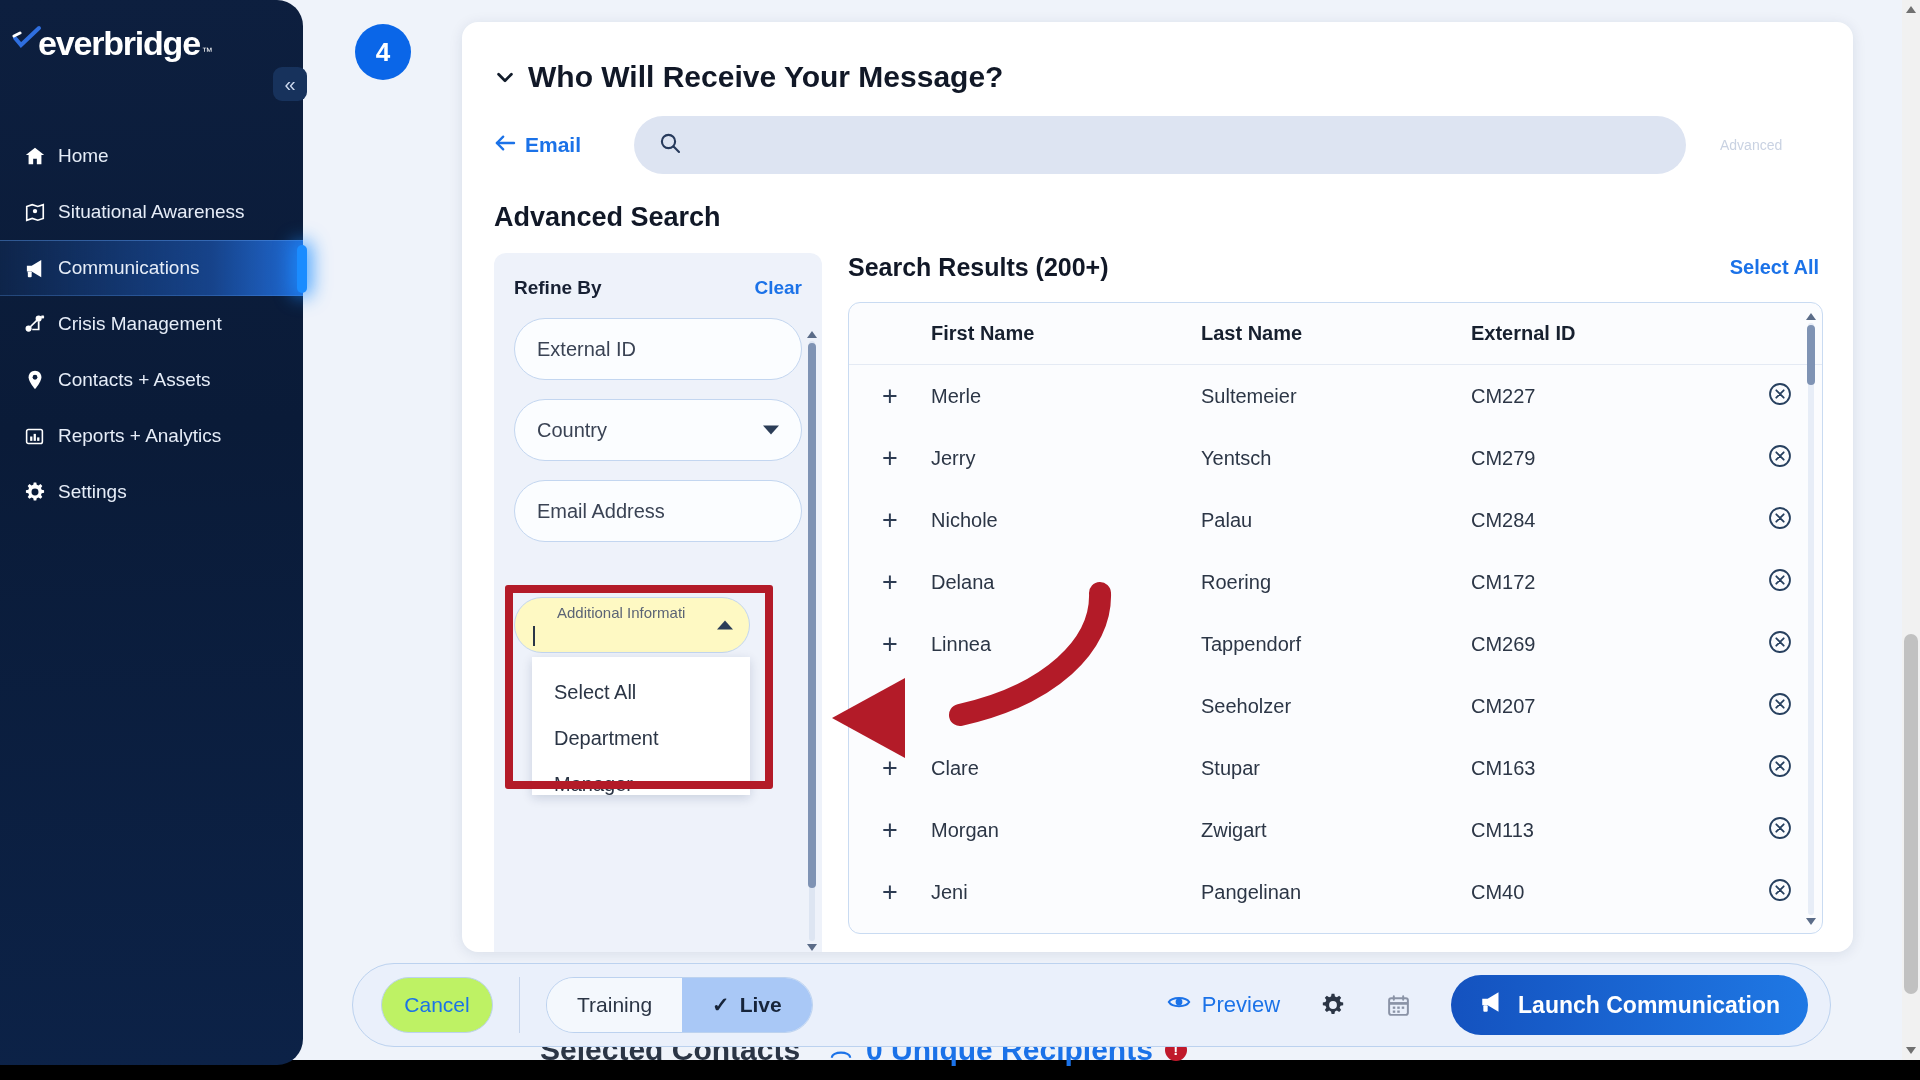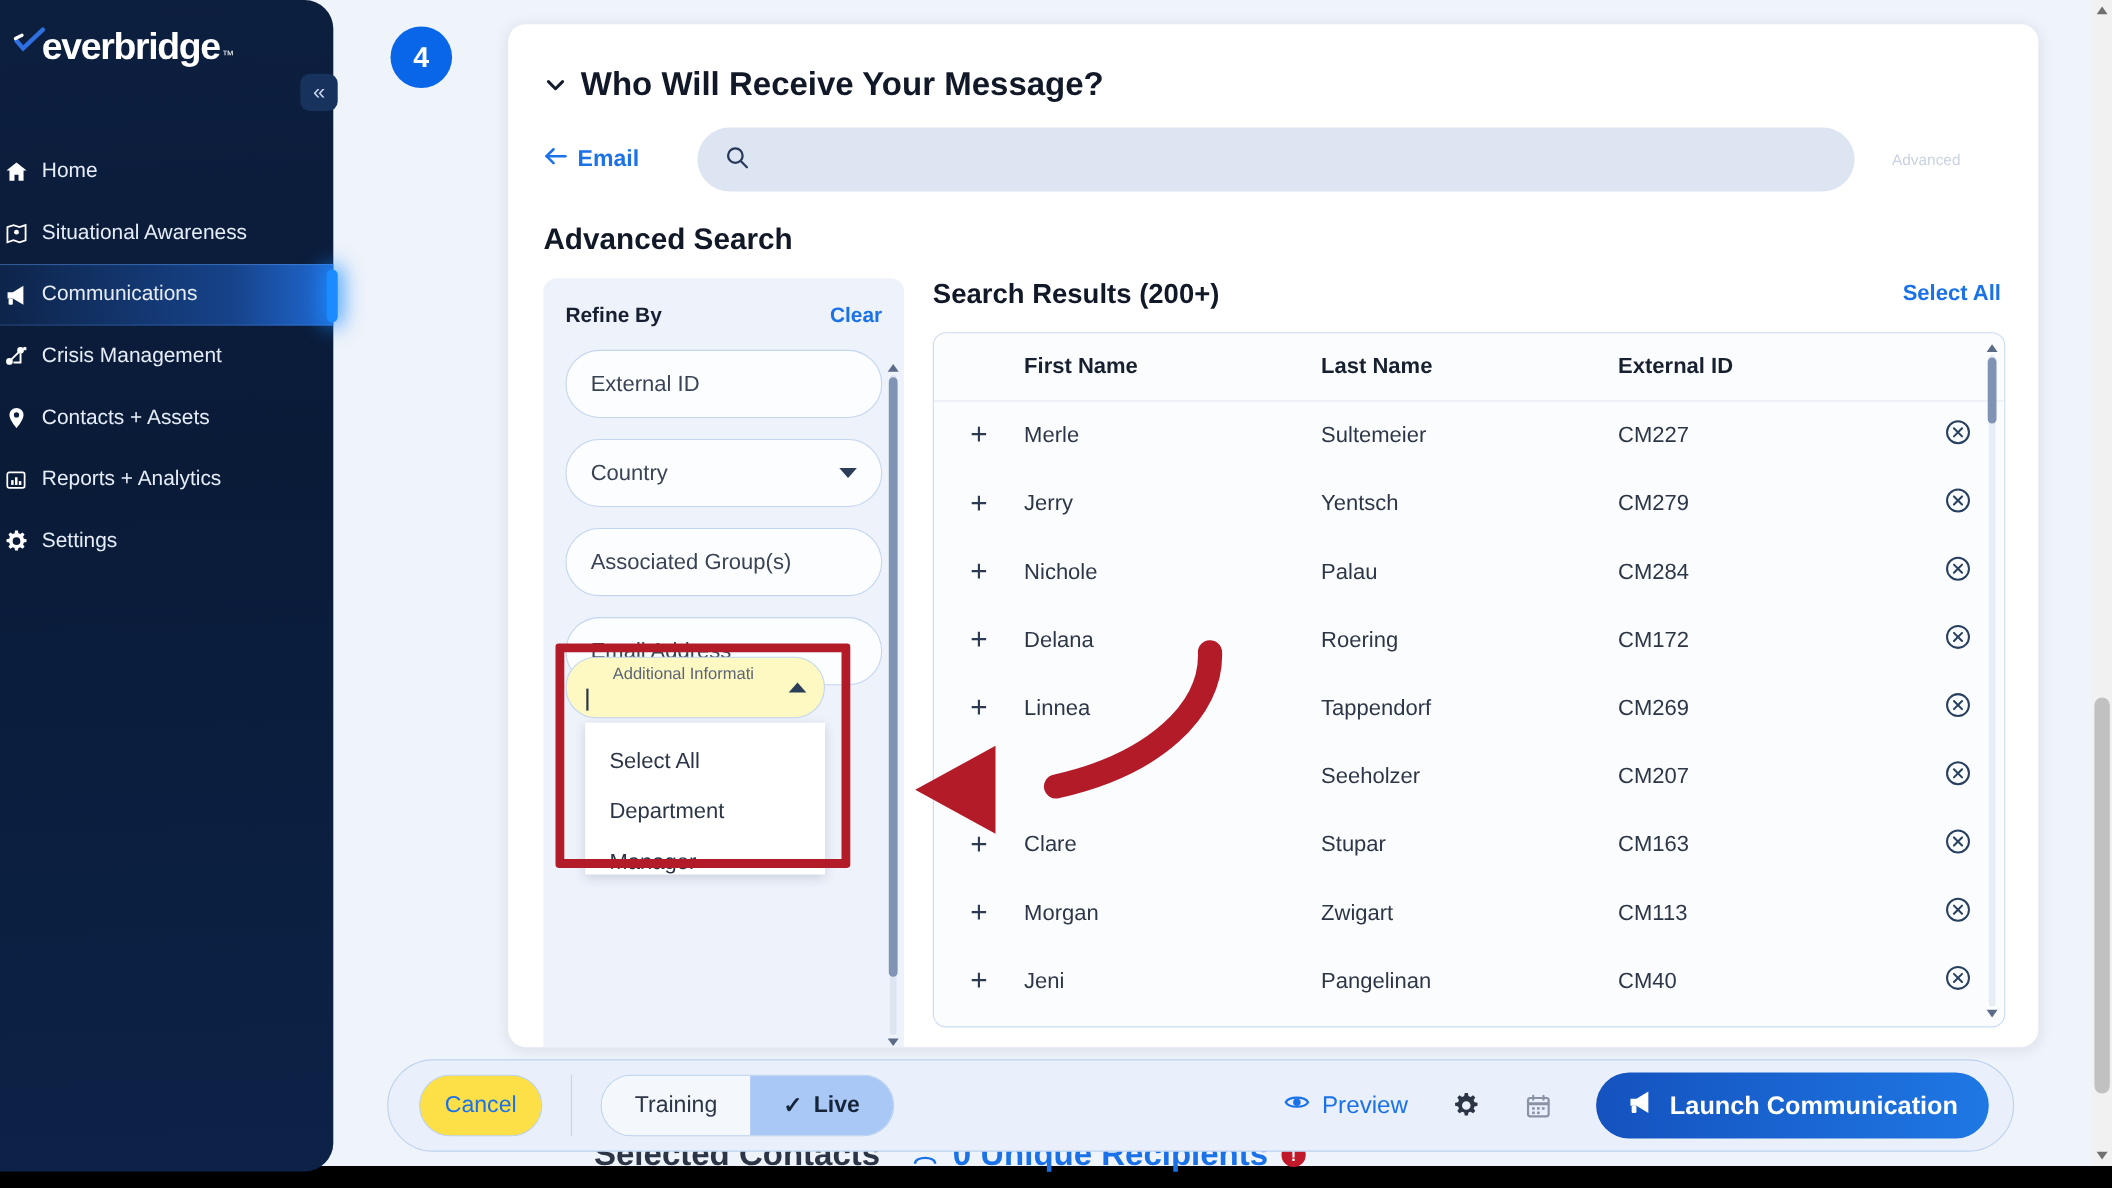--- a/index.html
+++ b/index.html
@@ -39,21 +39,21 @@
     background: #17325c;
     color: #cdd9ee; font-size: 20px;
     display: flex; align-items: center; justify-content: center;
     cursor: pointer; z-index: 31;
   }
 
   .nav { position: absolute; left: 0; top: 128px; width: 303px; }
   .nav-item {
     position: relative;
     display: flex; align-items: center;
-    height: 56px; padding-left: 4px;
+    height: 56px; padding-left: 24px;
     color: #e6edf8; font-size: 19px; cursor: pointer;
   }
   .nav-item .nav-ico {
     width: 34px; height: 22px; display: flex; align-items: center;
     justify-content: flex-start; color: #fff; flex: 0 0 34px;
   }
   .nav-item.active {
     background: linear-gradient(90deg, rgba(22,60,120,.25) 0%, rgba(26,80,165,.75) 70%, rgba(33,110,220,.95) 100%);
     border-top: 1px solid rgba(90,150,230,.45);
     border-bottom: 1px solid rgba(90,150,230,.30);
@@ -261,21 +261,21 @@
 
   
   .toolbar {
     position: absolute; left: 352px; top: 963px;
     width: 1479px; height: 84px; border-radius: 42px;
     background: #eaf0fb; border: 1px solid #bcd2ef;
     display: flex; align-items: center; z-index: 20;
   }
   .btn-cancel {
     margin-left: 28px; width: 112px; height: 56px; border-radius: 28px;
-    border: 1px solid #bcd2ef; background: #fde047;
+    border: 1px solid #bcd2ef; background: #bef264;
     color: #1b72e8; font-size: 21px;
     display: flex; align-items: center; justify-content: center; cursor: pointer;
   }
   .tb-div { width: 1px; height: 56px; background: #c6d5ec; margin-left: 26px; }
   .seg {
     margin-left: 26px; display: flex; height: 56px;
     border: 1px solid #bcd2ef; border-radius: 28px; overflow: hidden;
   }
   .seg-item {
     display: flex; align-items: center; justify-content: center; gap: 10px;
@@ -469,23 +469,20 @@
 
         <div class="pill">
           <span>External ID</span>
         </div>
 
         <div class="pill">
           <span>Country</span>
           <span class="caret"></span>
         </div>
 
-        <div class="pill">
-          <span>Associated Group(s)</span>
-        </div>
 
         <div class="pill">
           <span>Email Address</span>
         </div>
 
         <div class="addl-wrap">
           <div class="redbox"></div>
 
           <div class="addl-field">
             <div class="addl-label">Additional Informati</div>

